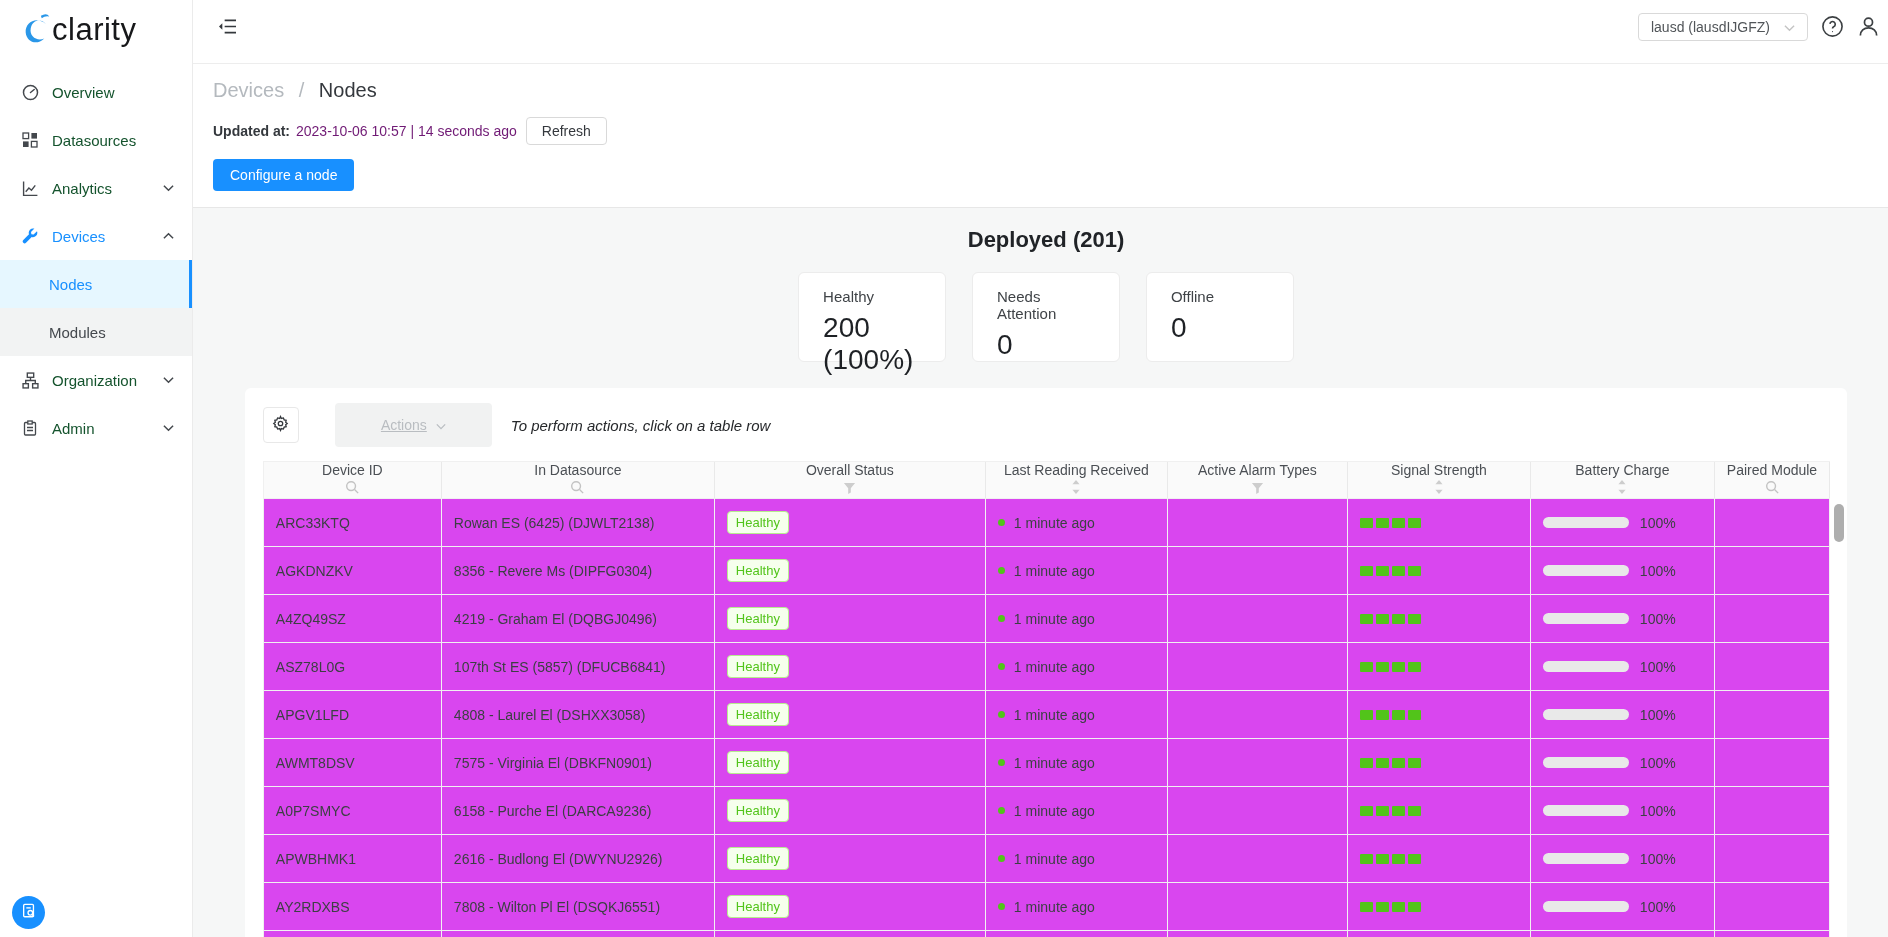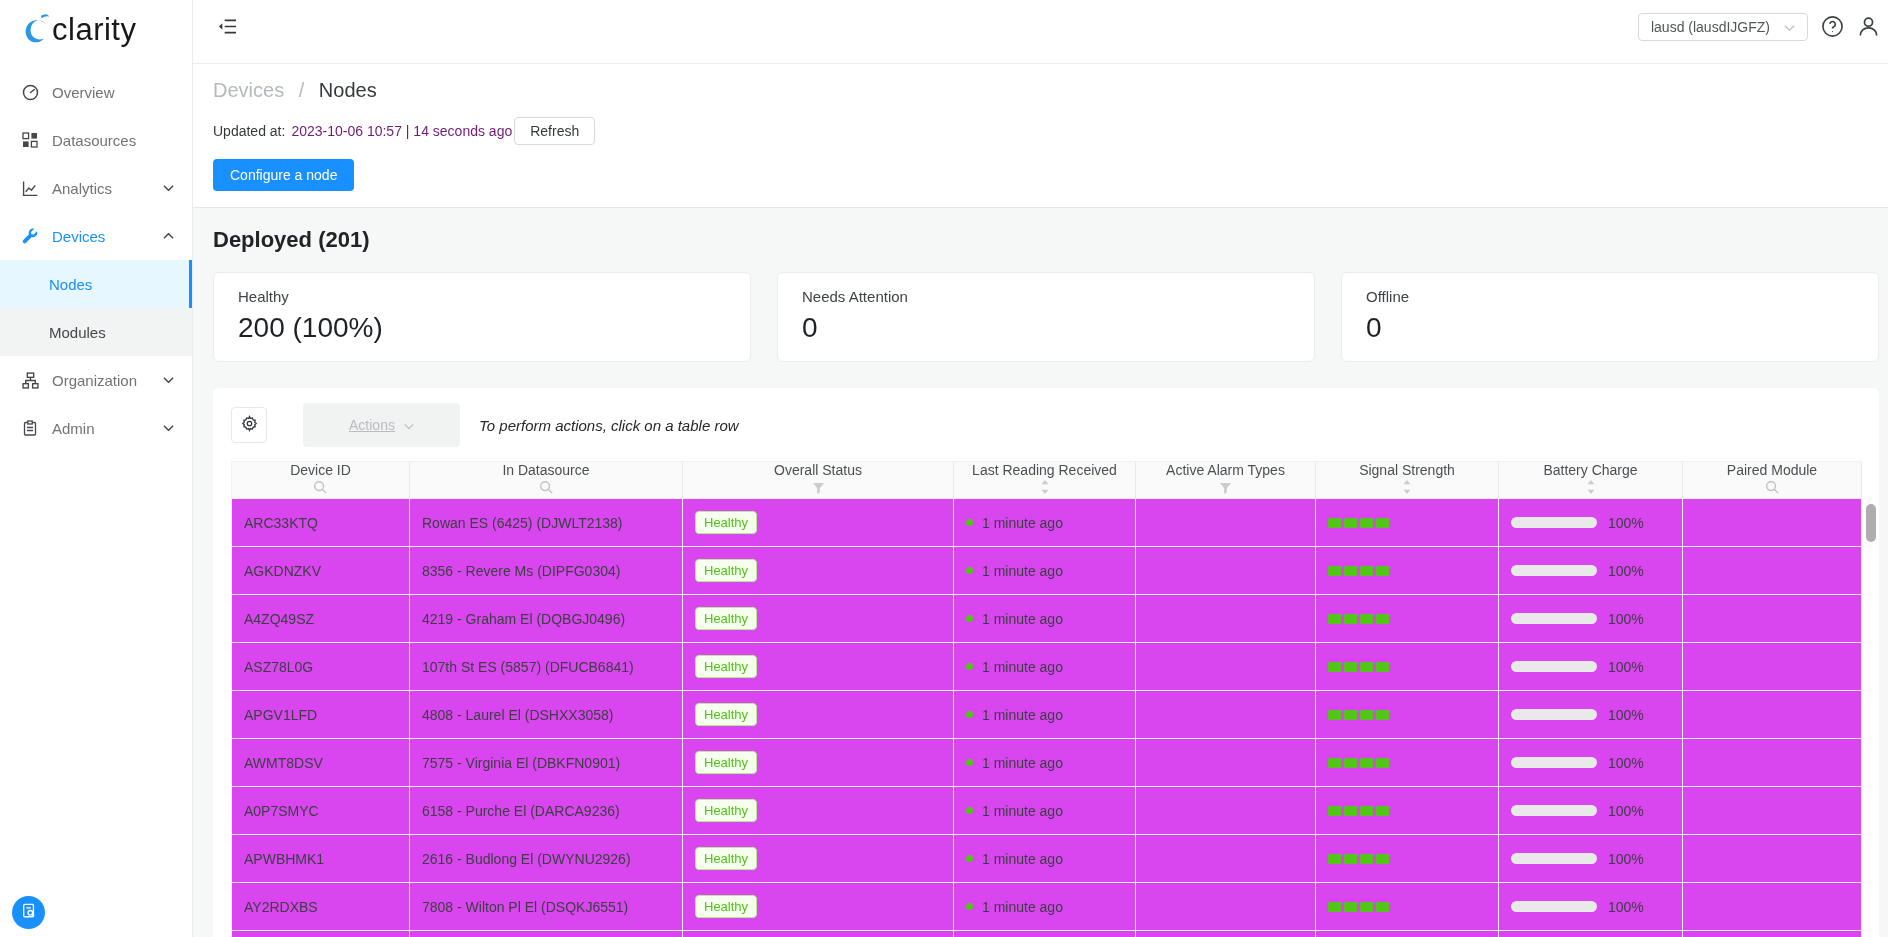--- a/index.html
+++ b/index.html
@@ -4,21 +4,21 @@
 <style>
   * { box-sizing: border-box; margin: 0; padding: 0; }
   html,body { width:1888px; height:937px; overflow:hidden; }
   body { font-family:"Liberation Sans", sans-serif; background:#fff; color:#3c4043; }
   .app { display:flex; height:100%; }
 
   
   .sidebar { width:193px; min-width:193px; background:#fff; border-right:1px solid #ebebeb; }
   .logo { display:flex; align-items:flex-end; gap:1px; padding:12px 0 20px 24px; }
   .logo-text { font-size:31px; color:#17181a; letter-spacing:.5px;text-align:center; }
-  .menu-item { display:flex; align-items:center; height:48px; padding:0 18px 0 22px; font-size:15px; color:#737373; cursor:pointer; }
+  .menu-item { display:flex; align-items:center; height:48px; padding:0 18px 0 22px; font-size:15px; color:#14532d; cursor:pointer; }
   .menu-item .mi-icon { width:18px; height:18px; margin-right:12px; display:flex; align-items:center; }
   .menu-item .mi-label { flex:1; }
   .menu-item.active-parent { color:#1890ff; }
   .chev { display:flex; }
   .submenu-item { height:48px; display:flex; align-items:center; padding-left:49px; font-size:15px; color:#44484d; background:#f2f3f3; cursor:pointer; }
   .submenu-item.selected { background:#e6f7ff; color:#1890ff; border-right:3px solid #1890ff; }
 
   
   .main { flex:1; display:flex; flex-direction:column; min-width:0; }
   .topbar { height:64px; min-height:64px; background:#fff; border-bottom:1px solid #ededed; display:flex; align-items:center; padding:0 8px 10px 25px; }
@@ -27,26 +27,26 @@
   .org-select { display:flex; align-items:center; gap:14px; border:1px solid #d9d9d9; border-radius:4px; padding:5px 12px; font-size:14px; color:#515559; background:#fff; cursor:pointer; }
   .icon-btn { display:flex; cursor:pointer; }
 
   .content { flex:1; display:flex; flex-direction:column; min-height:0; }
   .page-head { padding:15px 20px 0 20px; background:#fff; }
   .breadcrumb { font-size:20px; margin-bottom:15px; }
   .bc-parent { color:#b4b9be; cursor:pointer; }
   .bc-sep { color:#b4b9be; margin:0 9px; }
   .bc-current { color:#34383d; font-weight:500; }
   .updated-row { display:flex; align-items:center; font-size:14px; margin-bottom:14px; }
-  .updated-label { color:#34383d; font-weight:400; }
+  .updated-label { color:#34383d; font-weight:700; }
   .updated-value { color:#701a75; margin-left:6px; }
-  .refresh-btn { margin-left:2px; border:1px solid #d9d9d9; background:#fff; border-radius:4px; padding:5px 15px; font-size:14px; color:#34383d; cursor:pointer; font-family:inherit; }
+  .refresh-btn { margin-left:9px; border:1px solid #d9d9d9; background:#fff; border-radius:4px; padding:5px 15px; font-size:14px; color:#34383d; cursor:pointer; font-family:inherit; }
   .configure-btn { background:#1890ff; color:#fff; border:none; border-radius:4px; padding:8px 17px; font-size:14px; margin-bottom:16px; cursor:pointer; font-family:inherit; }
 
-  .gray-section { flex:1; background:#f6f7f7; border-top:1px solid #e7e7e7; padding:17px 9px 0 20px; display:flex; flex-direction:column; min-height:0; }
+  .gray-section { flex:1; background:#f6f7f7; border-top:1px solid #e7e7e7; padding:17px 9px 0 20px; display:flex; flex-direction:column; min-height:0;align-items:center; }
   .section-title { font-size:22px; font-weight:bold; color:#202327; margin:2px 0 19px 0; }
   .cards-row { display:flex; gap:26px; margin-bottom:26px; }
   .stat-card { flex:1; background:#fff; border:1px solid #ececec; border-radius:6px; padding:15px 24px; height:90px; }
   .stat-label { font-size:15px; color:#3f4347; margin-bottom:7px; }
   .stat-value { font-size:28px; font-weight:normal; color:#1e2125; }
 
   .table-card { background:#fff; border-radius:6px 6px 0 0; padding:15px 0 0 18px; flex:1; position:relative; }
   .toolbar { display:flex; align-items:center; margin-bottom:14px; }
   .gear-btn { width:36px; height:36px; border:1px solid #e8e8e8; background:#fff; border-radius:4px; display:flex; align-items:center; justify-content:center; cursor:pointer; }
   .actions-btn { width:157px; height:44px; margin-left:36px; background:#f1f2f2; color:#b9bdc1; border:none; border-radius:4px; font-size:14px; display:flex; align-items:center; justify-content:center; gap:9px; cursor:not-allowed; font-family:inherit;text-decoration:underline; }

